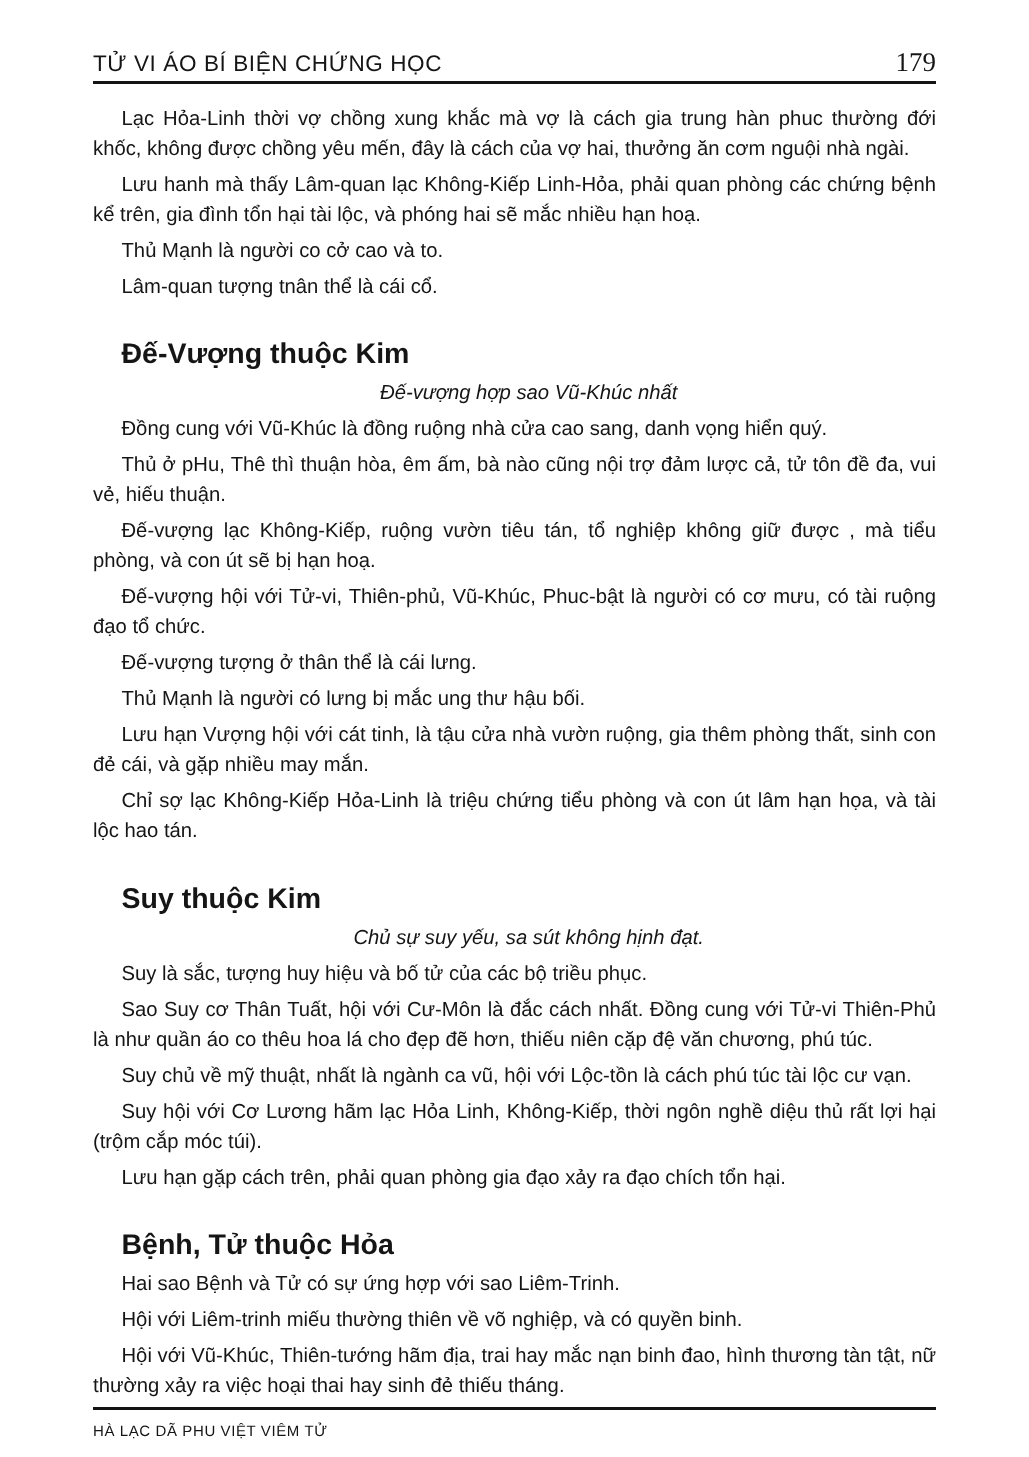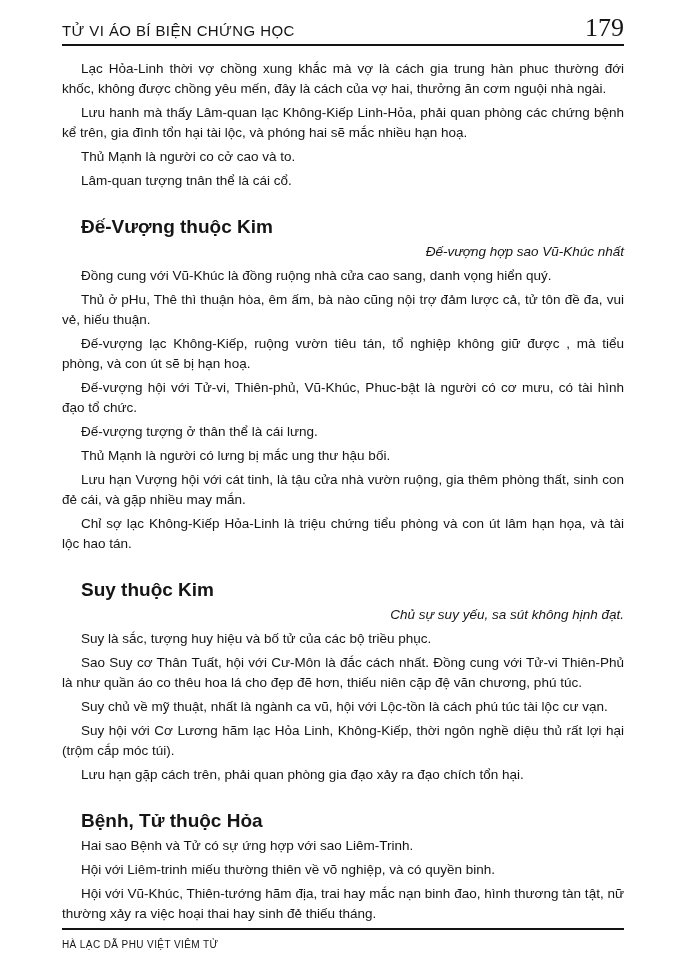--- a/index.html
+++ b/index.html
@@ -7,42 +7,42 @@
     padding: 0;
     background: #ffffff;
   }
   .page {
     position: relative;
     width: 686px;
     height: 971px;
     margin: 0 auto;
     background: #ffffff;
     box-sizing: border-box;
-    padding: 15px 62px 0 62px;
+    padding: 32px 62px 0 62px;
     display: flex;
     flex-direction: column;
     font-family: "Liberation Sans", "DejaVu Sans", sans-serif;
     color: #151515;
     overflow: hidden;
   }
   .header {
     display: flex;
     justify-content: space-between;
     align-items: baseline;
     border-bottom: 2px solid #141414;
     padding-bottom: 3px;
   }
   .header-title {
     font-size: 15px;
     letter-spacing: 0.4px;
     font-weight: 400;
   }
   .header-pagenum {
     font-family: "Liberation Serif", "DejaVu Serif", serif;
-    font-size: 26px;
+    font-size: 18px;
     font-weight: 400;
     line-height: 1;
   }
   .content {
     margin-top: 13px;
     font-size: 13.5px;
   }
   .para {
     margin: 0 0 4px 0;
     line-height: 20px;
@@ -51,21 +51,21 @@
   }
   .section-heading {
     margin: 26px 0 5px 0;
     font-size: 19px;
     font-weight: bold;
     line-height: 20px;
     text-indent: 19px;
   }
   .section-subtitle {
     font-style: italic;
-    text-align: right;
+    text-align: center;
   }
   .footer {
     margin-top: auto;
     border-top: 2px solid #141414;
     padding: 4px 0 24px 0;
   }
   .footer-text {
     font-size: 10px;
     letter-spacing: 0.4px;
   }
@@ -84,21 +84,21 @@
     <p class="para">Lạc Hỏa-Linh thời vợ chồng xung khắc mà vợ là cách gia trung hàn phuc thường đới khốc, không được chồng yêu mến, đây là cách của vợ hai, thưởng ăn cơm nguội nhà ngài.</p>
     <p class="para">Lưu hanh mà thấy Lâm-quan lạc Không-Kiếp Linh-Hỏa, phải quan phòng các chứng bệnh kể trên, gia đình tổn hại tài lộc, và phóng hai sẽ mắc nhiều hạn hoạ.</p>
     <p class="para">Thủ Mạnh là người co cở cao và to.</p>
     <p class="para">Lâm-quan tượng tnân thể là cái cổ.</p>
 
     <h2 class="section-heading">Đế-Vượng thuộc Kim</h2>
     <p class="para section-subtitle">Đế-vượng hợp sao Vũ-Khúc nhất</p>
     <p class="para">Đồng cung với Vũ-Khúc là đồng ruộng nhà cửa cao sang, danh vọng hiển quý.</p>
     <p class="para">Thủ ở pHu, Thê thì thuận hòa, êm ấm, bà nào cũng nội trợ đảm lược cả, tử tôn đề đa, vui vẻ, hiếu thuận.</p>
     <p class="para">Đế-vượng lạc Không-Kiếp, ruộng vườn tiêu tán, tổ nghiệp không giữ được , mà tiểu phòng, và con út sẽ bị hạn hoạ.</p>
-    <p class="para">Đế-vượng hội với Tử-vi, Thiên-phủ, Vũ-Khúc, Phuc-bật là người có cơ mưu, có tài hình đạo tổ chức.</p>
+    <p class="para">Đế-vượng hội với Tử-vi, Thiên-phủ, Vũ-Khúc, Phuc-bật là người có cơ mưu, có tài ruộng đạo tổ chức.</p>
     <p class="para">Đế-vượng tượng ở thân thể là cái lưng.</p>
     <p class="para">Thủ Mạnh là người có lưng bị mắc ung thư hậu bối.</p>
     <p class="para">Lưu hạn Vượng hội với cát tinh, là tậu cửa nhà vườn ruộng, gia thêm phòng thất, sinh con đẻ cái, và gặp nhiều may mắn.</p>
     <p class="para">Chỉ sợ lạc Không-Kiếp Hỏa-Linh là triệu chứng tiểu phòng và con út lâm hạn họa, và tài lộc hao tán.</p>
 
     <h2 class="section-heading">Suy thuộc Kim</h2>
     <p class="para section-subtitle">Chủ sự suy yếu, sa sút không hịnh đạt.</p>
     <p class="para">Suy là sắc, tượng huy hiệu và bố tử của các bộ triều phục.</p>
     <p class="para">Sao Suy cơ Thân Tuất, hội với Cư-Môn là đắc cách nhất. Đồng cung với Tử-vi Thiên-Phủ là như quần áo co thêu hoa lá cho đẹp đẽ hơn, thiếu niên cặp đệ văn chương, phú túc.</p>
     <p class="para">Suy chủ về mỹ thuật, nhất là ngành ca vũ, hội với Lộc-tồn là cách phú túc tài lộc cư vạn.</p>

